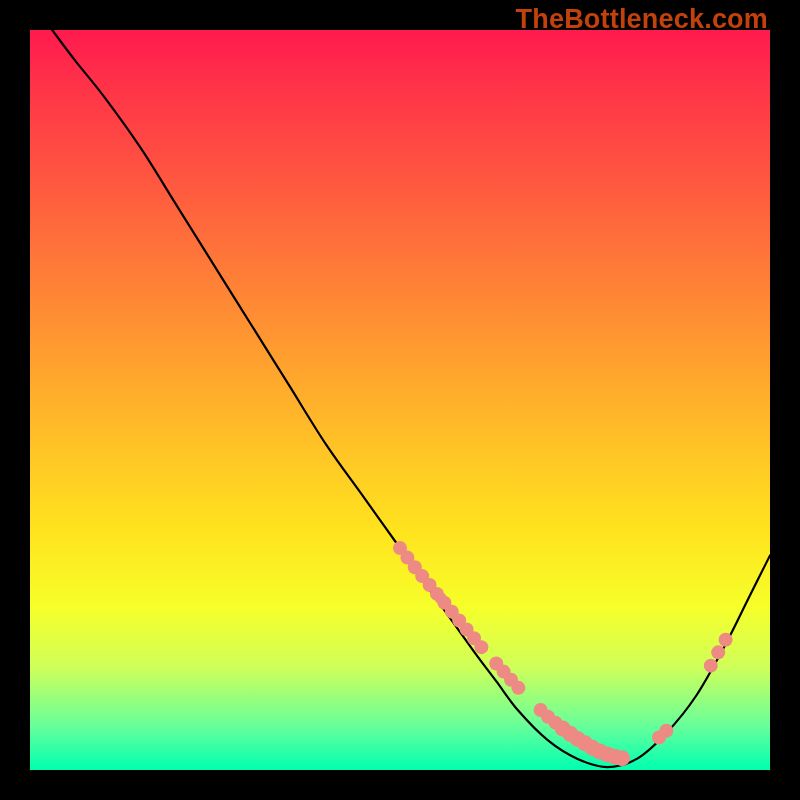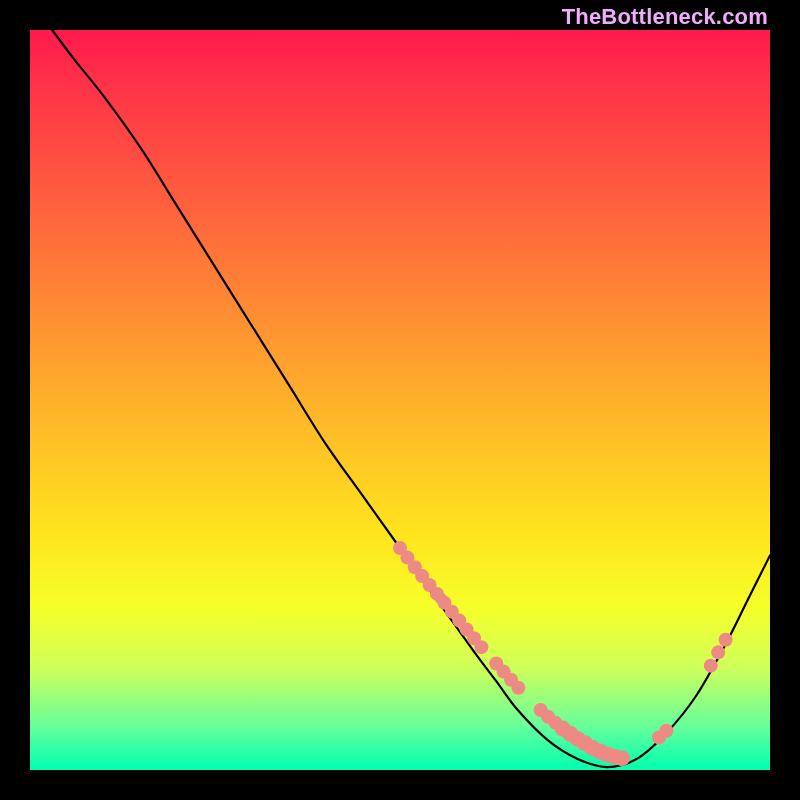--- a/index.html
+++ b/index.html
@@ -34,22 +34,22 @@
       #f6ff2a 78%,
       #d0ff58 86%,
       #68ff9a 94%,
       #00ffb0 100%
     );
   }
   .attribution {
     position: absolute;
     top: 4px;
     right: 32px;
-    color: #f0abfc;
-    font-size: 22px;
+    color: #c2410c;
+    font-size: 27px;
     font-weight: 600;
     letter-spacing: 0.2px;
   }
   svg.plot {
     position: absolute;
     left: 0; top: 0;
     width: 740px;
     height: 740px;
     overflow: visible;
   }

